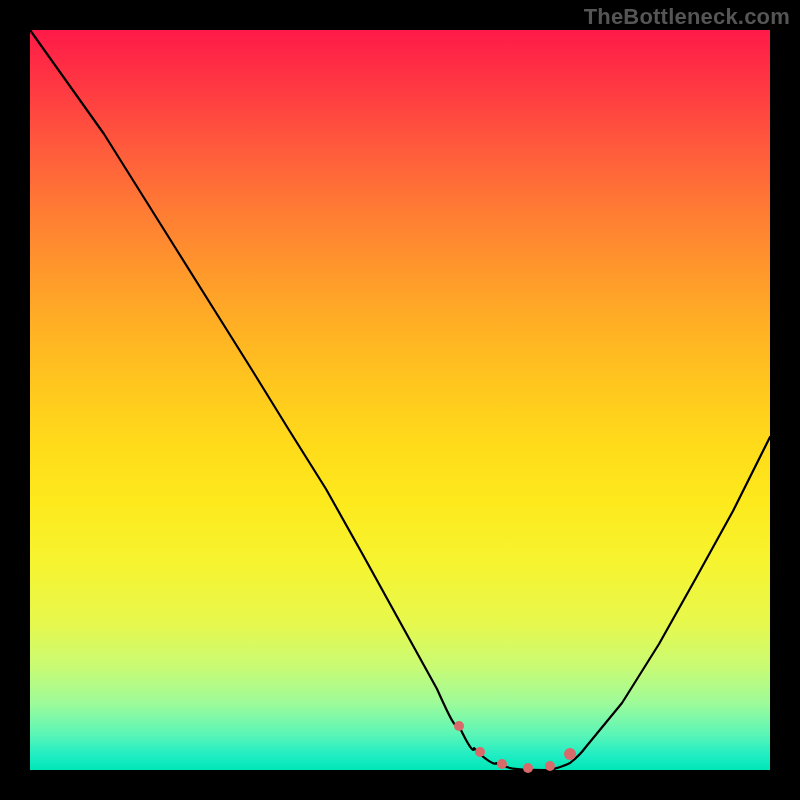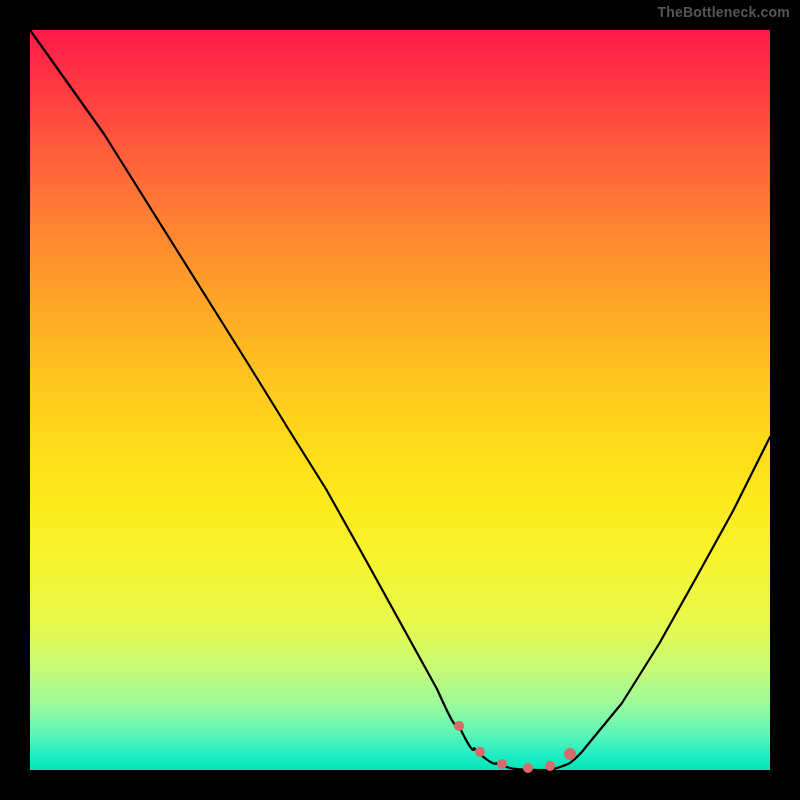--- a/index.html
+++ b/index.html
@@ -14,21 +14,21 @@
   .stage {
     position: relative;
     width: 800px;
     height: 800px;
   }
   .watermark {
     position: absolute;
     top: 4px;
     right: 10px;
     color: #555;
-    font-size: 14px;
+    font-size: 22px;
     font-weight: 600;
     letter-spacing: 0.2px;
     user-select: none;
   }
   .plot-area {
     position: absolute;
     left: 30px;
     top: 30px;
     width: 740px;
     height: 740px;

